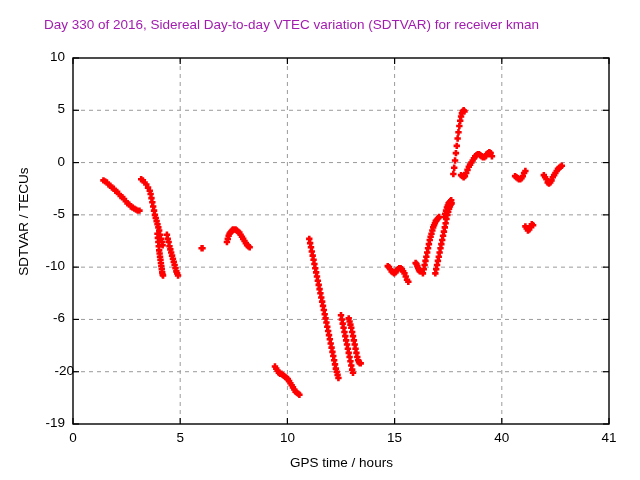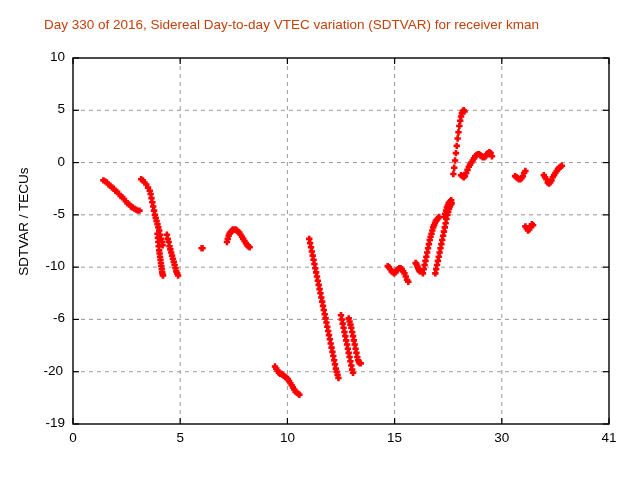--- a/index.html
+++ b/index.html
@@ -19,21 +19,21 @@
     position: absolute;
     left: 0; top: 0;
     width: 640px;
     height: 480px;
   }
   .chart-title {
     position: absolute;
     left: 44px;
     top: 17px;
     font-size: 13.5px;
-    color: #c2410c;
+    color: #a21caf;
     white-space: nowrap;
     letter-spacing: 0px;
   }
   .ylabel {
     position: absolute;
     left: -67px;
     top: 214px;
     width: 180px;
     text-align: center;
     font-size: 13.5px;
@@ -72,35 +72,36 @@
 </style>
 </head>
 <body>
 
 <div id="plot-root">
 
   <div class="chart-title">Day 330 of 2016, Sidereal Day-to-day VTEC variation (SDTVAR) for receiver kman</div>
 
   <div class="ylabel">SDTVAR / TECUs</div>
 
+  <div class="xlabel">GPS time / hours</div>
 
   <div id="tick-layer">
       <div class="ytick-label" style="top: 58px; left: 5px;">10</div>
       <div class="ytick-label" style="top: 110.286px; left: 5px;">5</div>
       <div class="ytick-label" style="top: 162.571px; left: 5px;">0</div>
       <div class="ytick-label" style="top: 214.857px; left: 5px;">-5</div>
       <div class="ytick-label" style="top: 267.143px; left: 5px;">-10</div>
       <div class="ytick-label" style="top: 319.429px; left: 5px;">-6</div>
-      <div class="ytick-label" style="top: 371.714px; left: 3px;">-20</div>
+      <div class="ytick-label" style="top: 371.714px; left: 14px;">-20</div>
       <div class="ytick-label" style="top: 424px; left: 5px;">-19</div>
       <div class="xtick-label" style="left: 43px;">0</div>
       <div class="xtick-label" style="left: 150.2px;">5</div>
       <div class="xtick-label" style="left: 257.4px;">10</div>
       <div class="xtick-label" style="left: 364.6px;">15</div>
-      <div class="xtick-label" style="left: 471.8px;">30</div>
+      <div class="xtick-label" style="left: 471.8px;">40</div>
       <div class="xtick-label" style="left: 579px;">41</div>
     </div>
 
   <svg id="svg-plot" width="640" height="480">
     <g id="grid-group">
         <line x1="73" y1="110.28571428571428" x2="609" y2="110.28571428571428" stroke="#9a9a9a" stroke-width="1" stroke-dasharray="4,4"></line>
         <line x1="73" y1="162.57142857142856" x2="609" y2="162.57142857142856" stroke="#9a9a9a" stroke-width="1" stroke-dasharray="4,4"></line>
         <line x1="73" y1="214.85714285714286" x2="609" y2="214.85714285714286" stroke="#9a9a9a" stroke-width="1" stroke-dasharray="4,4"></line>
         <line x1="73" y1="267.1428571428571" x2="609" y2="267.1428571428571" stroke="#9a9a9a" stroke-width="1" stroke-dasharray="4,4"></line>
         <line x1="73" y1="319.42857142857144" x2="609" y2="319.42857142857144" stroke="#9a9a9a" stroke-width="1" stroke-dasharray="4,4"></line>

